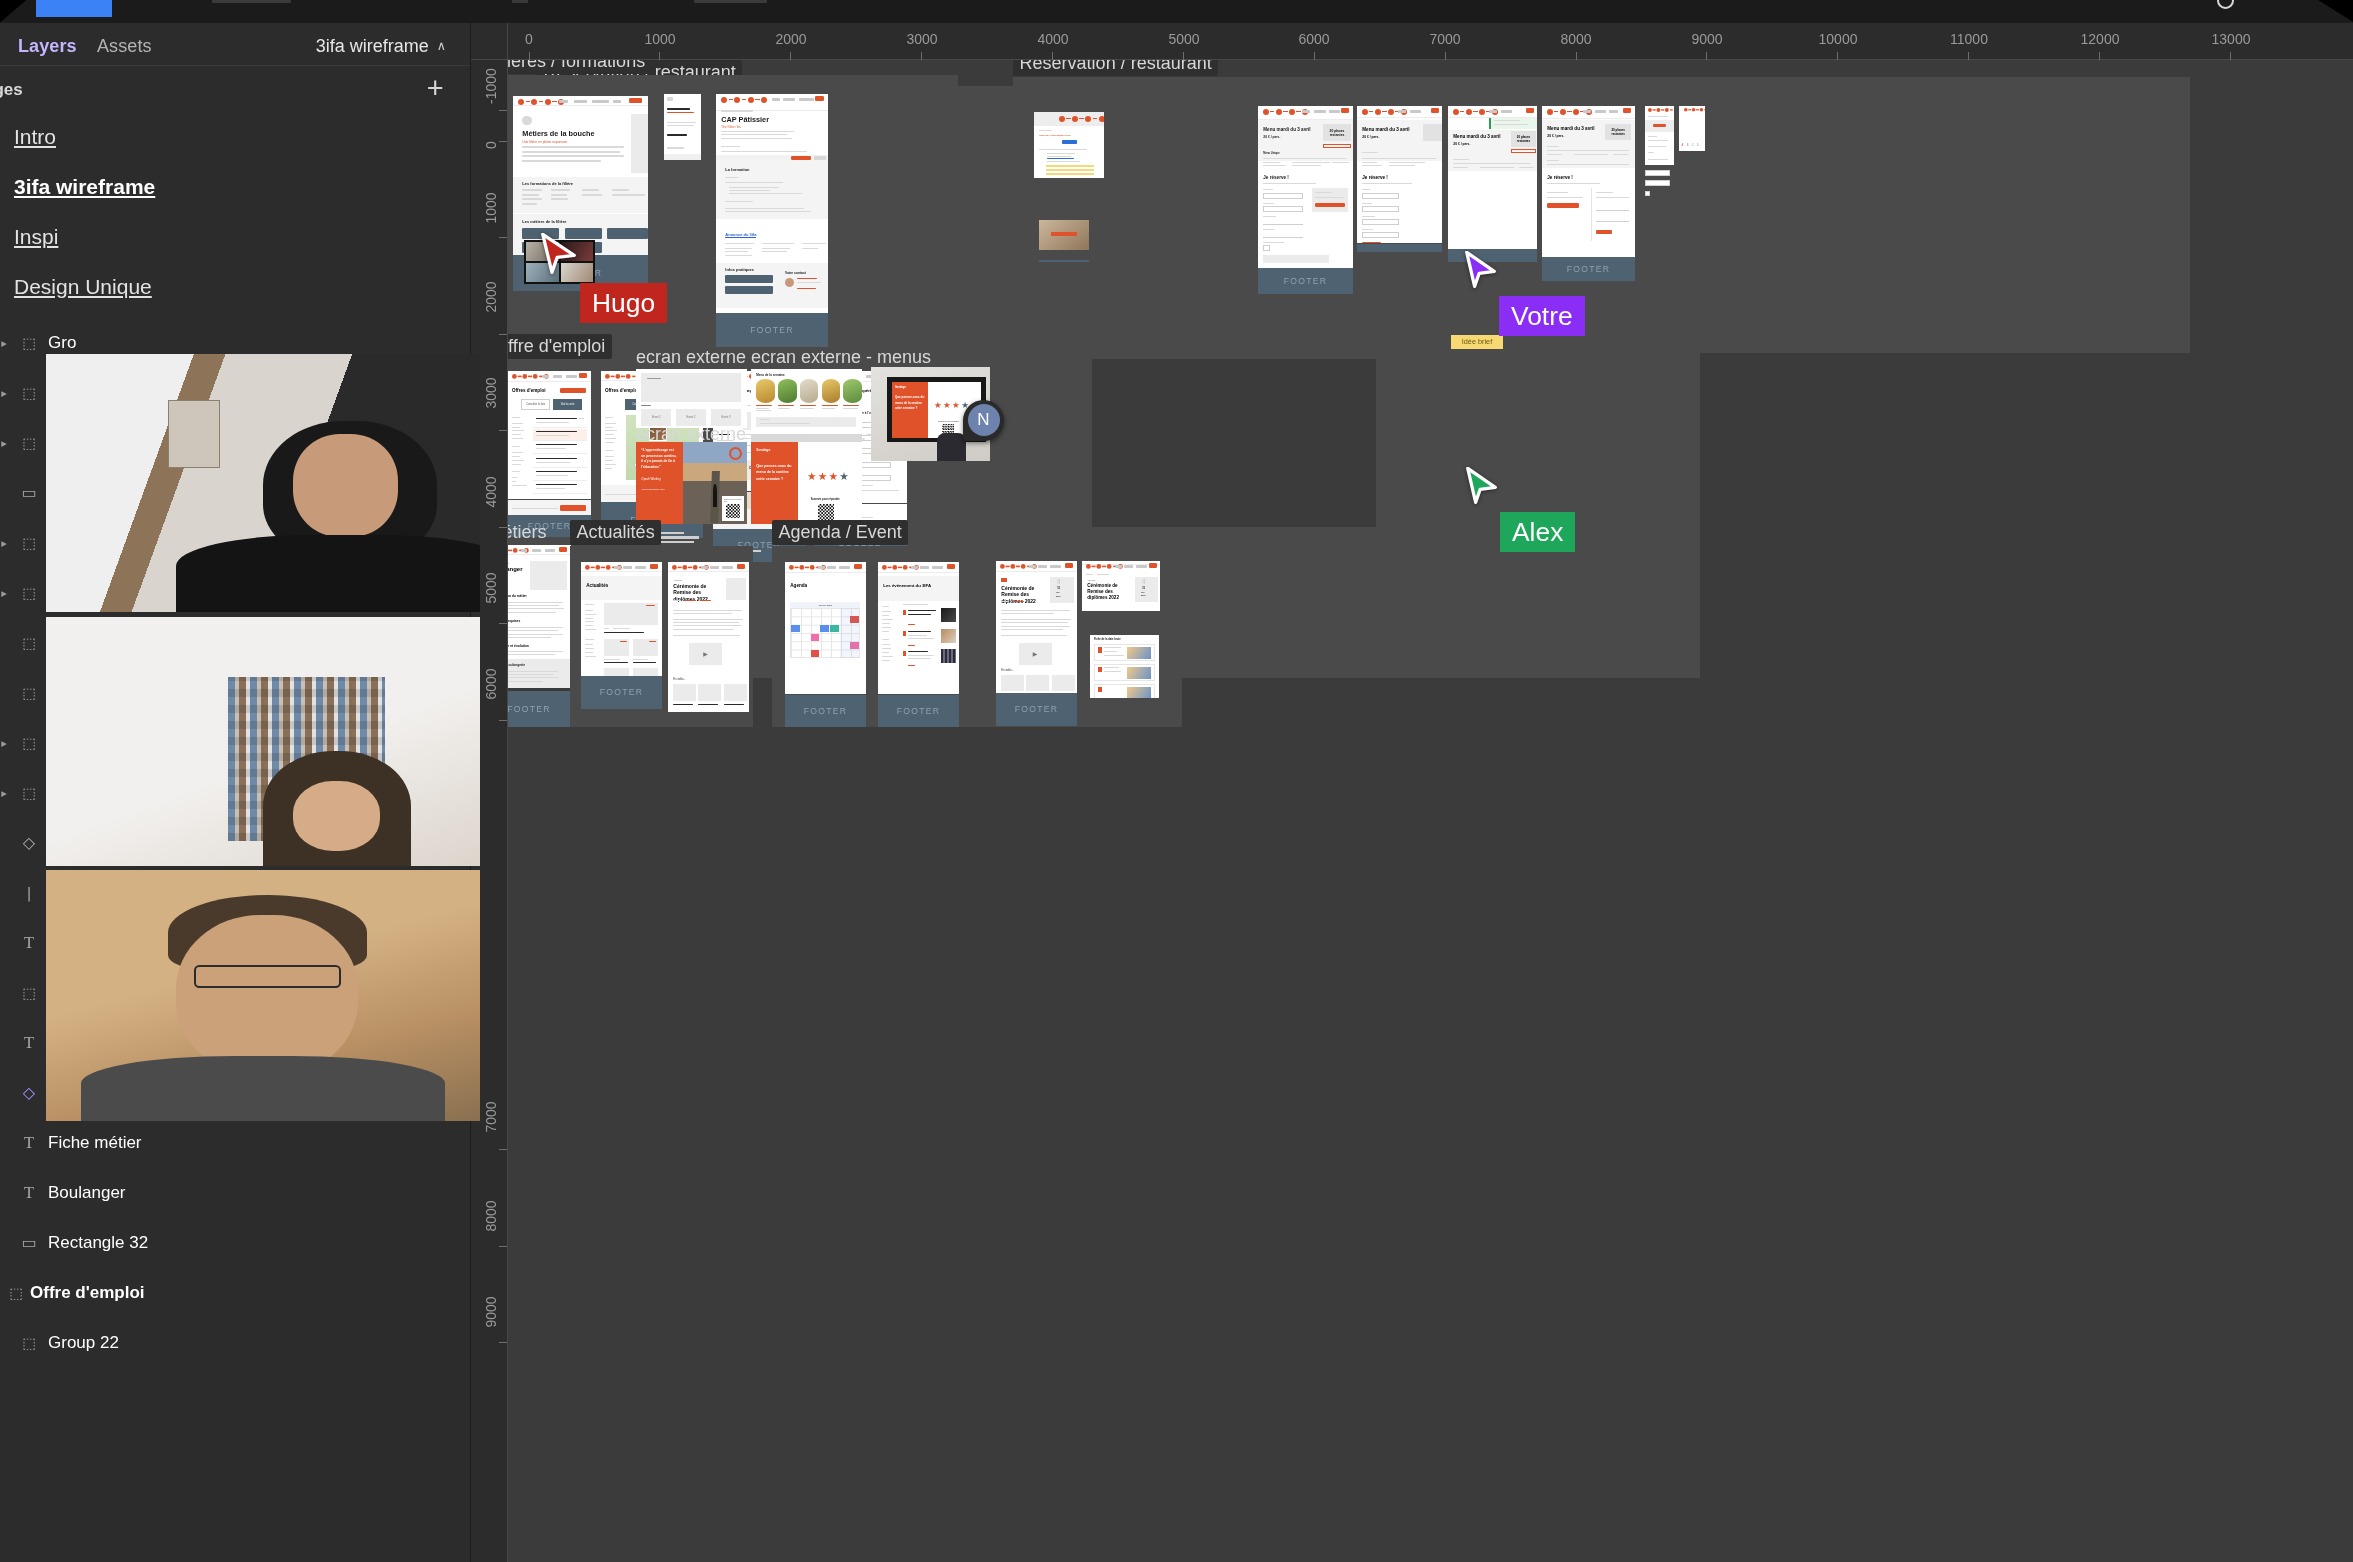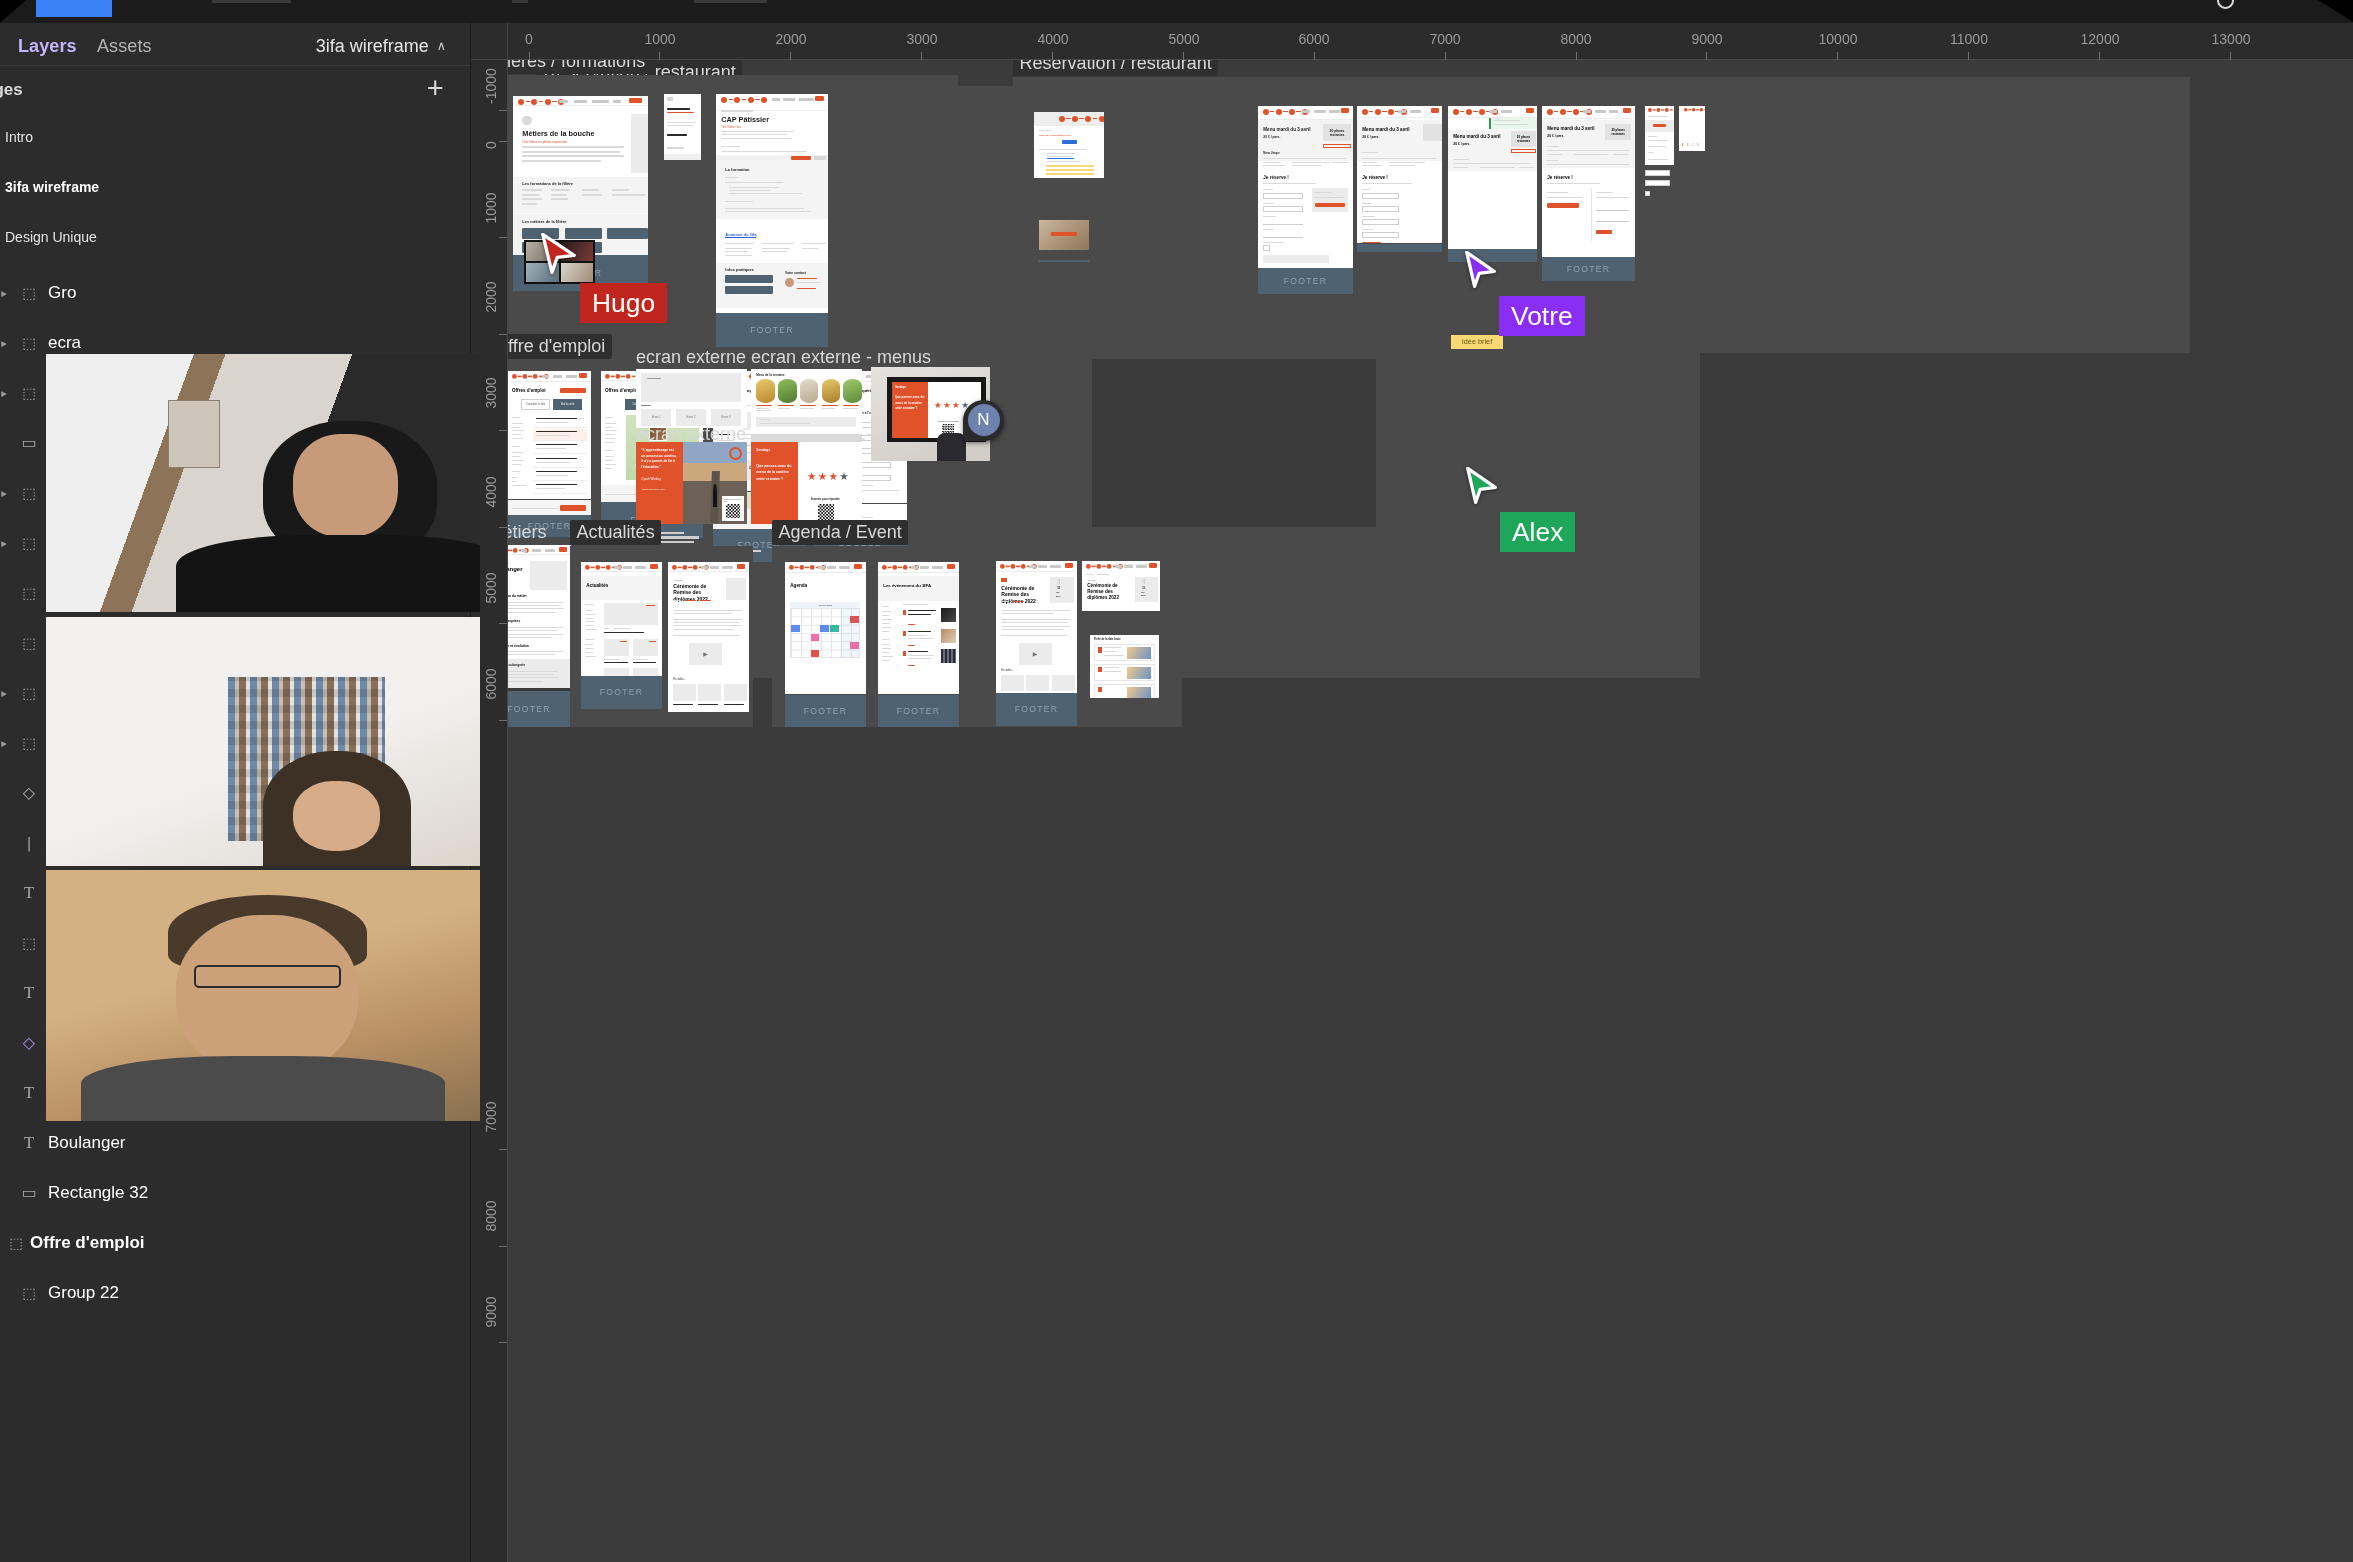--- a/index.html
+++ b/index.html
@@ -27,21 +27,21 @@
   .lp-tabs .pagesel { position:absolute; right:24px; top:13.2px; font-size:18px; color:#e6e6e6; }
   .lp-tabs .pagesel .chev { display:inline-block; margin-left:8px; font-size:12.6px; color:#cfcfcf;
      transform:translateY(-2px); }
 
   .lp-pages-hd { position:relative; height:46px; }
   .lp-pages-hd .lbl { position:absolute; left:-6.6px; top:14.5px; font-size:17px; color:#d8d8d8; font-weight:600;}
   .lp-pages-hd .plus { position:absolute; right:26.4px; top:9.3px; font-size:29px; color:#d6d6d6;
      line-height:26.4px; font-weight:300; }
 
   .pagelist { position:relative; }
-  .pagerow { height:50px; line-height:50px; padding-left:5px; font-size:14px; color:#e3e3e3; }
+  .pagerow { height:50px; line-height:50px; padding-left:14px; font-size:21px; color:#e3e3e3;text-decoration:underline; }
   .pagerow.active { font-weight:700; color:#ffffff; }
 
   .layerlist { position:relative; margin-top:6.6px; }
   .layerrow { position:relative; height:50px; line-height:50px; font-size:17px; color:#ffffff;
      white-space:nowrap; }
   .layerrow .tri { position:absolute; left:1.3px; top:0; font-size:11.2px; color:#9b9b9b; }
   .layerrow .ic { position:absolute; top:0; width:24px; text-align:center; font-size:14.5px; color:#a9a9a9; }
   .layerrow .nm { position:absolute; white-space:nowrap; }
   .layerrow.lvl0 .ic { left:4px; } .layerrow.lvl0 .nm { left:30px; font-weight:700; }
   .layerrow.lvl1 .ic { left:17px; } .layerrow.lvl1 .nm { left:48px; }
@@ -175,20 +175,21 @@
     </div>
 
     <div class="lp-pages-hd">
       <div class="lbl">ges</div>
       <div class="plus">+</div>
     </div>
 
     <div class="pagelist">
       <div class="pagerow">Intro</div>
       <div class="pagerow active">3ifa wireframe</div>
+      <div class="pagerow">Inspi</div>
       <div class="pagerow">Design Unique</div>
     </div>
 
     <div class="layerlist">
       <div class="layerrow lvl1">
           <span class="tri">▸</span>
           <span class="ic ic-group"></span>
           <span class="nm">Gro</span>
         </div>
       <div class="layerrow lvl1">

